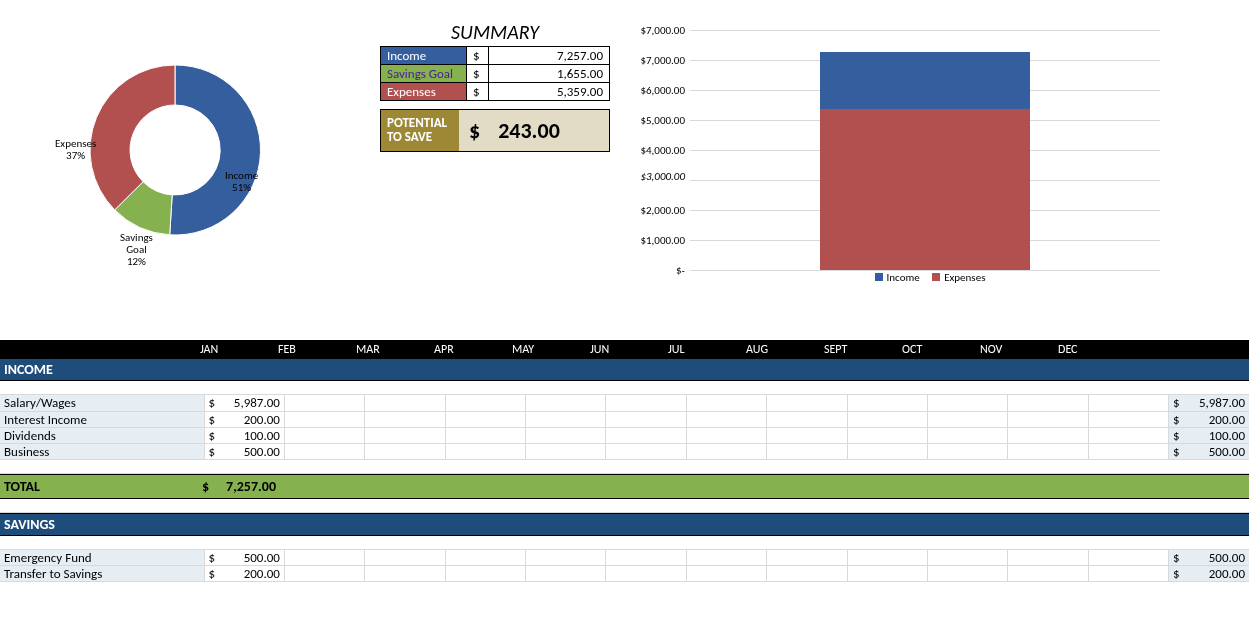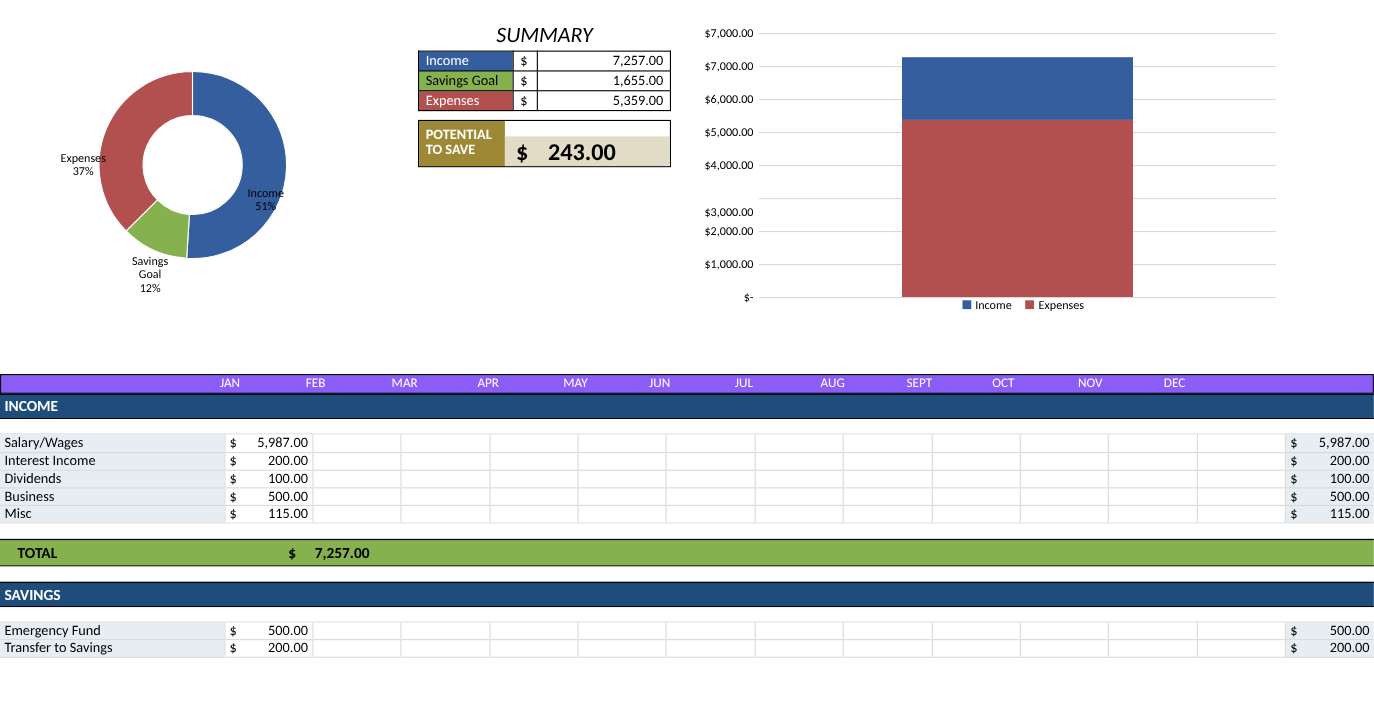--- a/index.html
+++ b/index.html
@@ -16,57 +16,57 @@
     display: flex;
     padding: 10px 0 0 0;
   }
   .donut-area { width: 350px; height: 270px; position: relative; }
   .summary-area { width: 290px; padding-top: 10px; }
   .bar-area { width: 560px; height: 300px; position: relative; padding-top:5px; }
   .summary-title { text-align: center; font-size: 20px; font-weight:400; margin: 0 0 2px 0; font-style: italic; }
   .summary-table { width: 230px; border-collapse: collapse; margin: 0 auto; }
   .summary-table td { border: 1px solid #000; padding: 1px 6px; font-size:13px; height:18px; }
   .lg-income { background: #355e9e; color:#fff; width:78px; }
-  .lg-savings { background: #85b14e; color:#000000; }
+  .lg-savings { background: #85b14e; color:#4c1d95; }
   .lg-expenses { background: #b2504f; color:#fff; }
   .summary-table td.curr { width:20px; text-align:left; }
   .summary-table td.amt { text-align:right; width:110px; }
-  .potential-row { display:flex; width:230px; margin:8px auto 0; border:1px solid #000;align-items:flex-end; }
+  .potential-row { display:flex; width:230px; margin:8px auto 0; border:1px solid #000; }
   .potential-label { background:#9d8836; color:#fff; font-weight:bold; width:78px; padding:6px 6px; font-size:13px; line-height:1.1; }
   .potential-val { background:#e2dcc6; flex:1; display:flex; align-items:center; padding:0 10px; font-size:22px; font-weight:bold; }
   .potential-val .d { margin-right:18px; }
 
   
   .bar-chart { position:absolute; left:50px; top:10px; width:470px; height:250px; }
   .bar-axis-label { position:absolute; font-size:11px; text-align:right; width:55px; left:-60px; }
   .bar-grid { position:absolute; left:0; width:100%; height:1px; background:#d9d9d9; }
   .bar-stack { position:absolute; bottom:10px; }
   .bar-legend { position:absolute; bottom:-14px; left:0; width:100%; text-align:center; font-size:11px; }
   .lg-box { display:inline-block; width:8px; height:8px; margin:0 4px 0 10px; }
   .lg-box.blue { background:#355e9e; }
   .lg-box.red { background:#b2504f; }
   .bar-val-label { position:absolute; font-size:11px; width:100%; text-align:right;margin-top:20px; }
 
   
-  .month-row { display:flex; background:#8b5cf6; color:#fff; border:1px solid #000; height:18px; align-items:center; margin-top:30px; }
+  .month-row { display:flex; background:#000000; color:#fff; border:1px solid #000; height:18px; align-items:center; margin-top:30px; }
   .row-label-col { width:195px; flex-shrink:0; }
   .month-cell { width:78px; padding-left:4px; font-size:12px; }
   .total-col-gap { flex:1; }
   .section-header { background:#1f4d7b; color:#fff; font-weight:bold; padding:2px 4px; border-top:1px solid #000; border-bottom:1px solid #000; font-size:14px; }
   .data-table { width:100%; border-collapse: collapse; }
   .data-table td { font-size:13px; padding:0 4px; height:16px; }
   .data-table .label { width:198px; background:#e6edf3; }
   .data-table .mny { width:78px; background:#fff; border-left:1px solid #d9d9d9; border-right:1px solid #d9d9d9; }
   .data-table .mny span.s { float:left; }
   .data-table .mny span.v { float:right; }
   .data-table .tot { width:78px; background:#e6edf3; border-left:1px solid #d9d9d9; }
   .data-table .tot span.s { float:left; }
   .data-table .tot span.v { float:right; }
   .data-table tr { border-bottom:1px solid #d9d9d9; }
-  .total-section { background:#85b14e; font-weight:bold; padding:3px 16px; font-size:14px; display:flex; border-top:1px solid #000; border-bottom:1px solid #000;gap:48px; }
+  .total-section { background:#85b14e; font-weight:bold; padding:3px 4px; font-size:14px; display:flex; border-top:1px solid #000; border-bottom:1px solid #000; }
   .total-section .lbl { width:198px; }
   .total-section .val { width:78px; }
   .total-section .val .s { }
   .total-section .val .v { float:right; padding-right:4px; }
   .gap-row { height:14px; background:#fff; border-bottom:1px solid #d9d9d9; }
 
   
   .donut-label { position:absolute; font-size:11px; text-align:center; line-height:1.1; }
 </style>
 </head>
@@ -126,21 +126,21 @@
         <div class="bar-axis-label" style="top:4px;">$7,000.00</div>
       <div class="bar-grid" style="top:40px;"></div>
         <div class="bar-axis-label" style="top:34px;">$7,000.00</div>
       <div class="bar-grid" style="top:70px;"></div>
         <div class="bar-axis-label" style="top:64px;">$6,000.00</div>
       <div class="bar-grid" style="top:100px;"></div>
         <div class="bar-axis-label" style="top:94px;">$5,000.00</div>
       <div class="bar-grid" style="top:130px;"></div>
         <div class="bar-axis-label" style="top:124px;">$4,000.00</div>
       <div class="bar-grid" style="top:160px;"></div>
-        <div class="bar-axis-label" style="top:166px;">$3,000.00</div>
+        <div class="bar-axis-label" style="top:150px;font-style:italic;">$3,000.00</div>
       <div class="bar-grid" style="top:190px;"></div>
         <div class="bar-axis-label" style="top:184px;">$2,000.00</div>
       <div class="bar-grid" style="top:220px;"></div>
         <div class="bar-axis-label" style="top:214px;">$1,000.00</div>
       <div class="bar-grid" style="top:250px;"></div>
         <div class="bar-axis-label" style="top:244px;">$-</div>
 
       <div class="bar-stack" style="left:130px; width:210px; height:218px; bottom:0;">
         <div class="bar-val-label" style="top:-16px;">$7,257.00</div>
         <div style="position:absolute; bottom:161px; width:100%; height:57px; background:#355e9e;"></div>
@@ -257,42 +257,20 @@
         <td class="mny"></td>
         <td class="mny"></td>
         <td class="mny"></td>
         <td class="mny"></td>
         <td class="mny"></td>
         <td class="tot">
           <span class="s">$</span>
           <span class="v">500.00</span>
         </td>
       </tr>
-      <tr>
-        <td class="label">Misc</td>
-        <td class="mny">
-          <span class="s">$</span>
-          <span class="v">115.00</span>
-        </td>
-        <td class="mny"></td>
-        <td class="mny"></td>
-        <td class="mny"></td>
-        <td class="mny"></td>
-        <td class="mny"></td>
-        <td class="mny"></td>
-        <td class="mny"></td>
-        <td class="mny"></td>
-        <td class="mny"></td>
-        <td class="mny"></td>
-        <td class="mny"></td>
-        <td class="tot">
-          <span class="s">$</span>
-          <span class="v">115.00</span>
-        </td>
-      </tr>
     </tbody>
 </table>
 <div class="gap-row"></div>
 <div class="total-section">
   <div class="lbl">TOTAL</div>
   <div class="val"><span class="s">$</span><span class="v">7,257.00</span></div>
 </div>
 <div class="gap-row"></div>
 <div class="section-header">SAVINGS</div>
 <div class="gap-row"></div>

